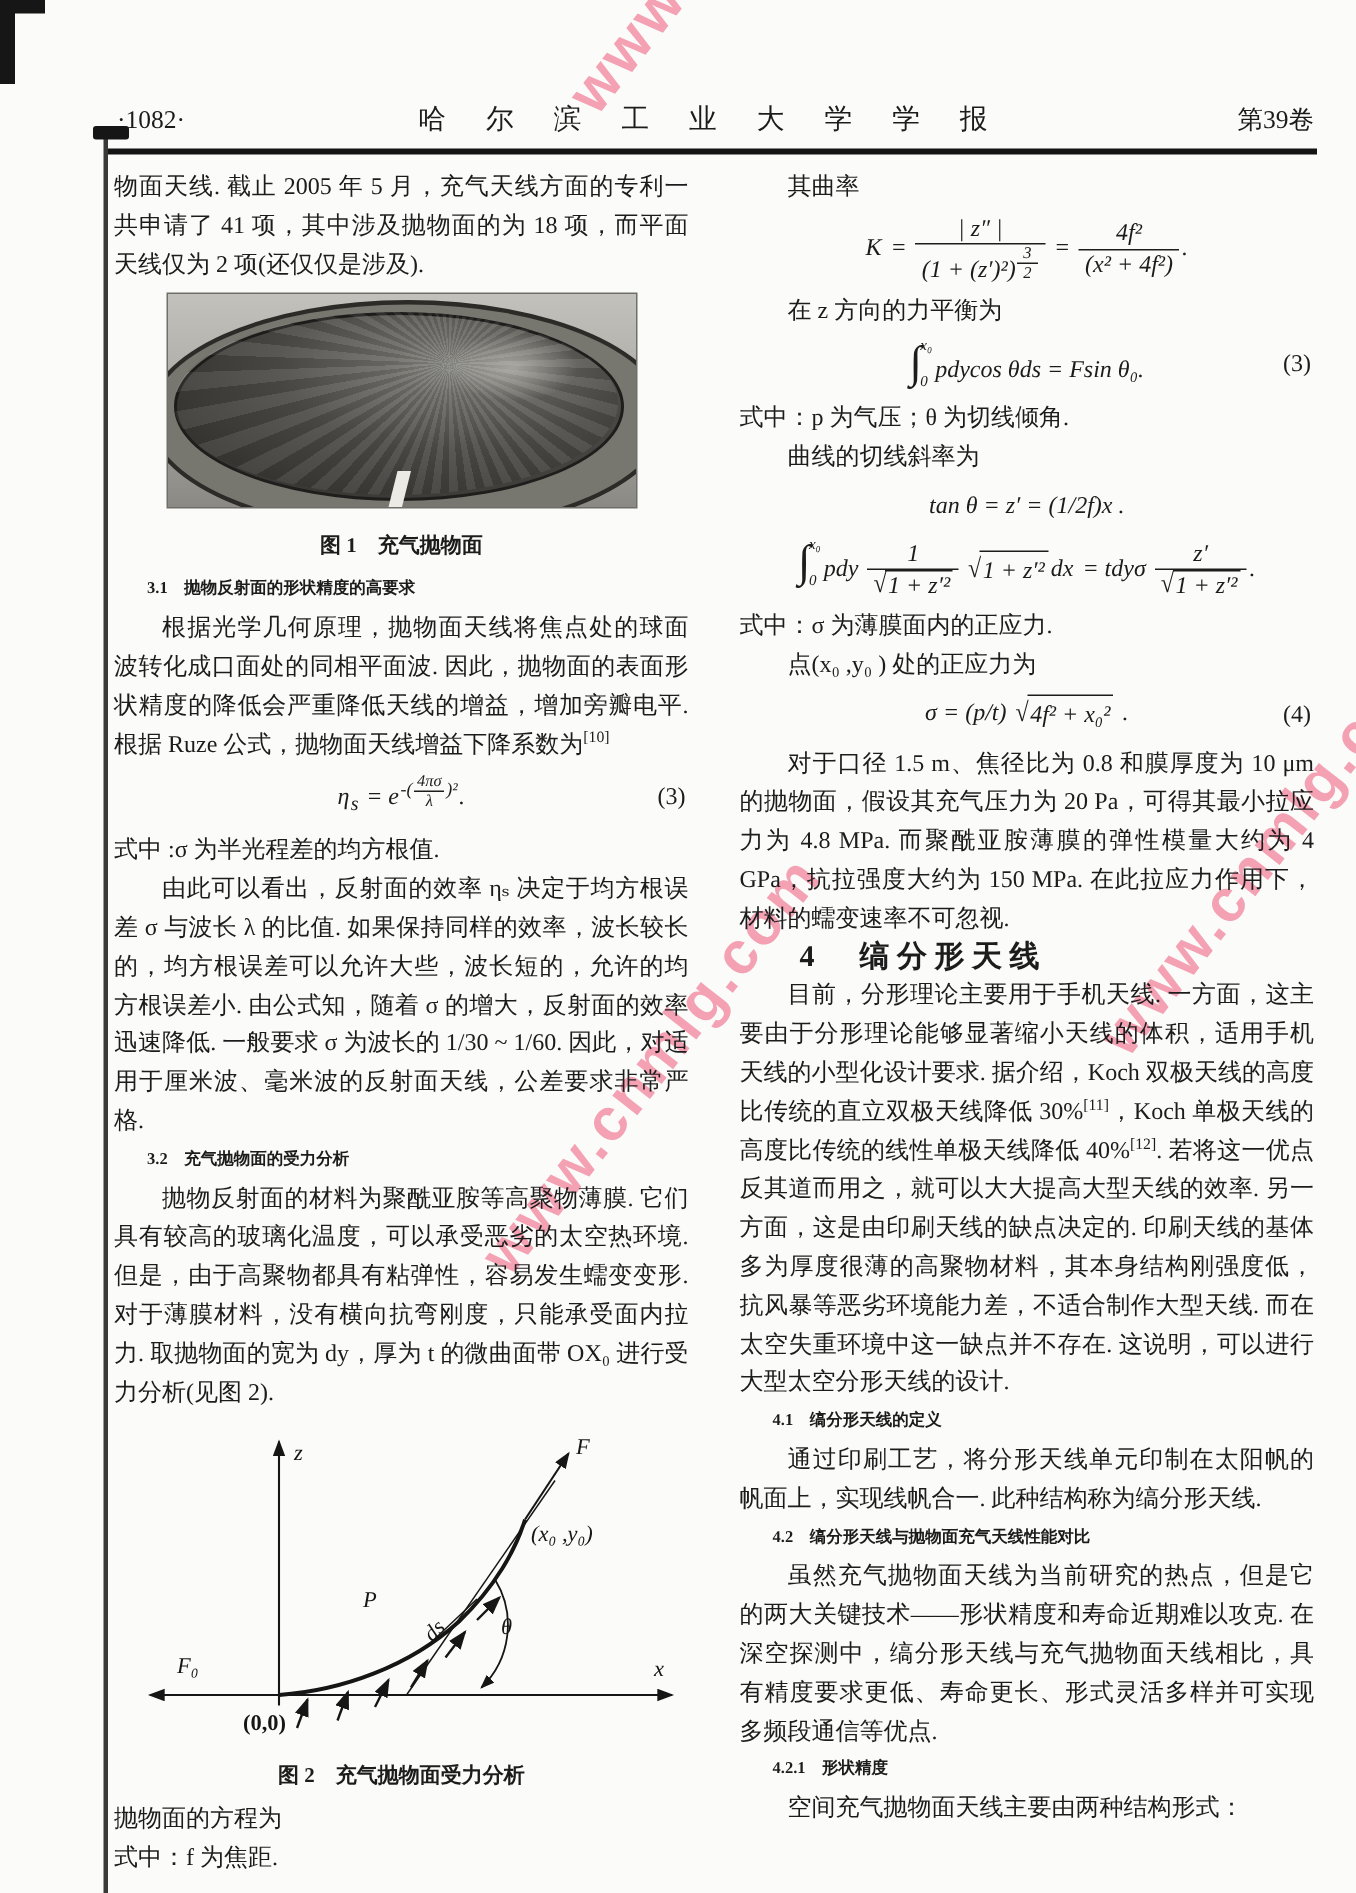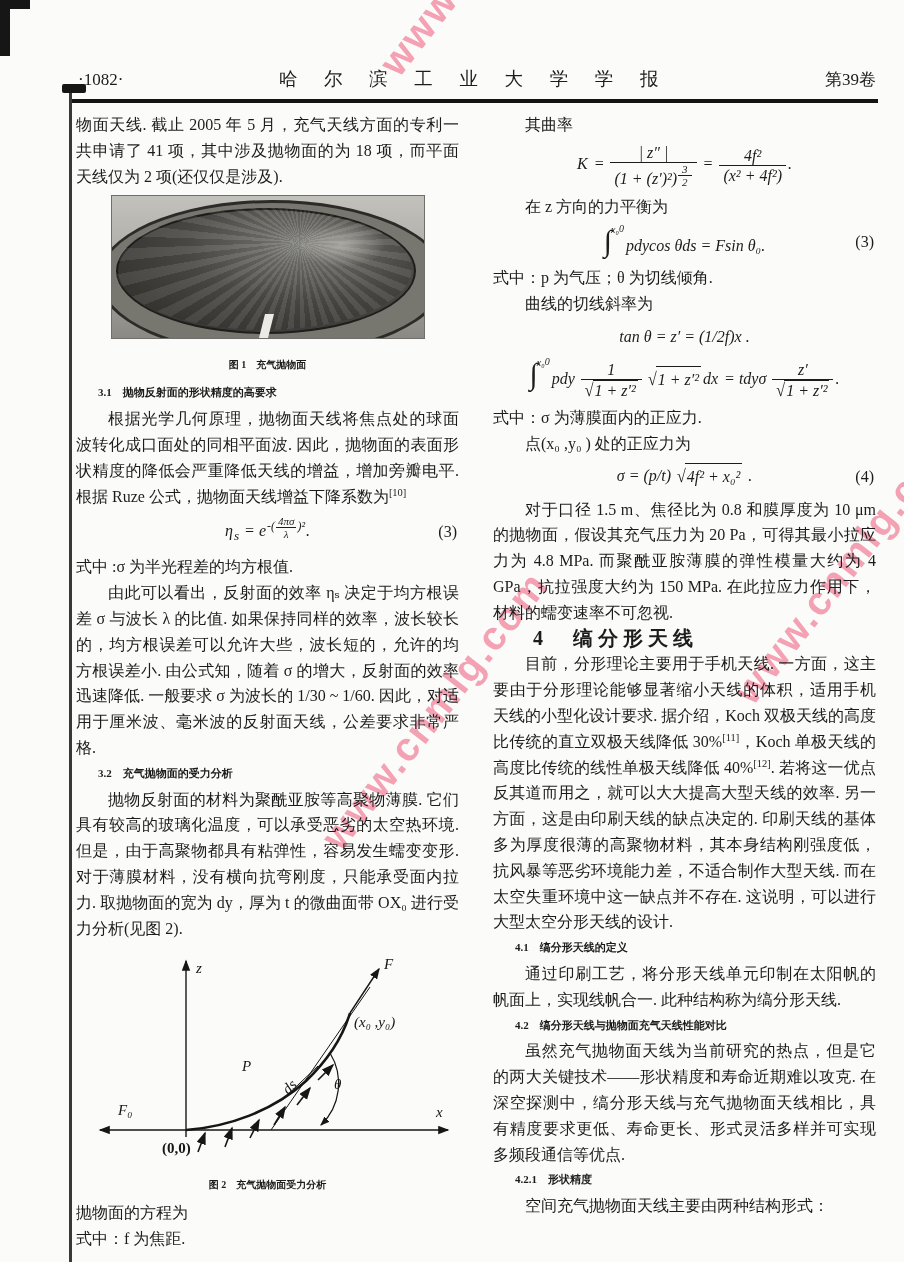--- a/index.html
+++ b/index.html
@@ -36,21 +36,21 @@
   
   .cols{position:absolute;top:112px;left:76px;width:800px;display:flex;gap:34px;}
   .col{width:389px;font-size:16px;line-height:25.8px;text-align:justify;text-justify:inter-character;}
   .col p{margin:0;text-indent:2em;}
   .col p.noindent{text-indent:0;}
   .sec-head{font-weight:bold;font-size:11px;margin:3px 0;text-indent:0;}
   .sec1-head{font-weight:bold;font-size:20px;letter-spacing:5px;margin:14px 0 9px;text-indent:0;}
   sup.ref{font-size:10.5px;line-height:0;}
   
   .figure{margin:6px 0 2px;}
-  .fig-caption{text-align:center;font-weight:bold;font-size:10px;line-height:24px;margin:14px 0 3px;text-indent:0;}
+  .fig-caption{text-align:center;font-weight:bold;font-size:14px;line-height:24px;margin:14px 0 3px;text-indent:0;}
   
   .photo{
     position:relative;width:312px;height:142px;margin:4px auto 2px;
     background:linear-gradient(180deg,#c2c1bc 0%,#aeaca6 45%,#989690 80%,#8b8983 100%);
     overflow:hidden;border:1px solid #6f6e6a;
   }
   .dish-outer{position:absolute;left:-14px;top:4px;width:342px;height:150px;border-radius:50%;
     background:#77766f;border:3px solid #2c2b28;}
   .dish{position:absolute;left:4px;top:12px;width:296px;height:122px;border-radius:50%;
     background:radial-gradient(ellipse at 62% 28%,#8d8d88 0%,#6e6d68 16%,#4c4b47 45%,#3a3936 75%,#323130 100%);
@@ -74,21 +74,21 @@
   .frac .num{padding:0 4px;border-bottom:1.4px solid #1c1c1c;}
   .frac .den{padding:0 4px;}
   .frac.mini{font-size:11px;line-height:1.1;margin:0 1px;}
   .frac.mini .num{padding:0 2px;}
   sup.expo{font-size:12px;vertical-align:6px;}
   .sqrt{display:inline-flex;align-items:stretch;white-space:nowrap;}
   .sqrt::before{content:"√";font-style:normal;margin-right:-1px;transform:scaleY(1.12);}
   .sqrt .rad{border-top:1.4px solid #1c1c1c;padding:0 2px;}
   .intwrap{display:inline-flex;align-items:center;margin-right:2px;}
   .intsym::before{content:"∫";font-style:normal;font-size:30px;line-height:1;}
-  .lims{display:inline-flex;flex-direction:row;justify-content:space-between;height:36px;
+  .lims{display:inline-flex;flex-direction:column;justify-content:space-between;height:36px;
     font-size:10px;line-height:1;margin-left:-1px;}
   .lims .lt{margin-top:1px;}
   .lims .lb{margin-bottom:1px;}
 </style>
 </head>
 <body>
 
 <div class="page">
 
   <div class="artifact corner-a"></div>

